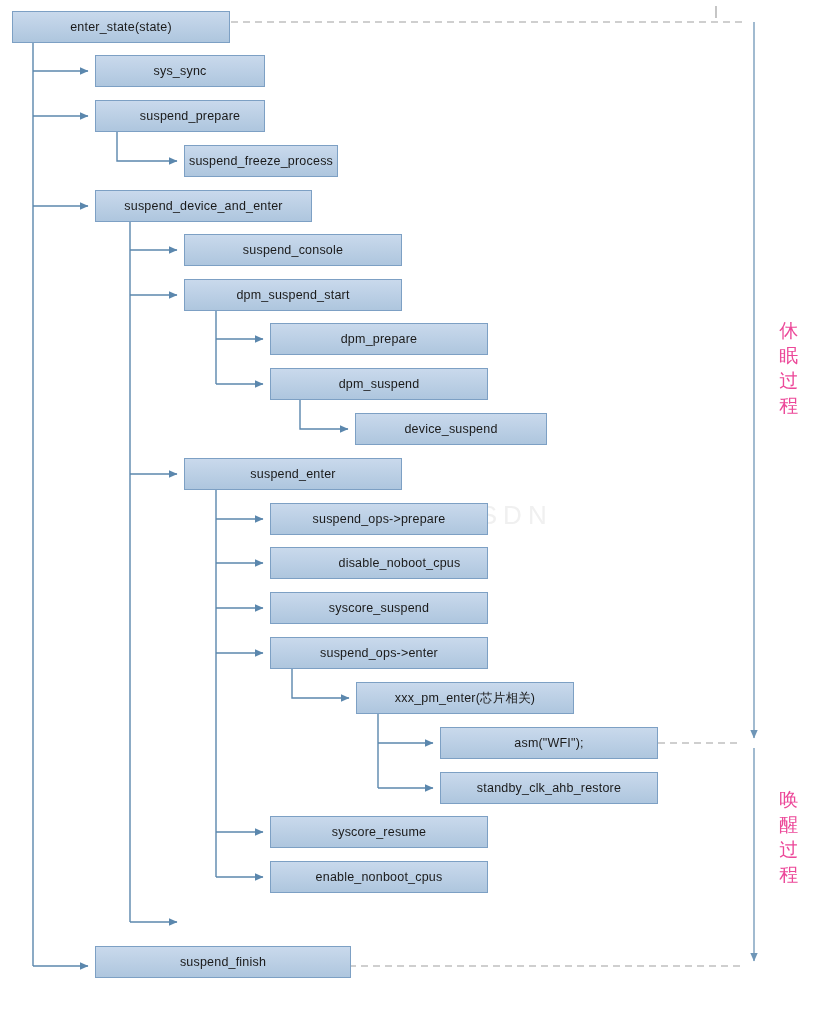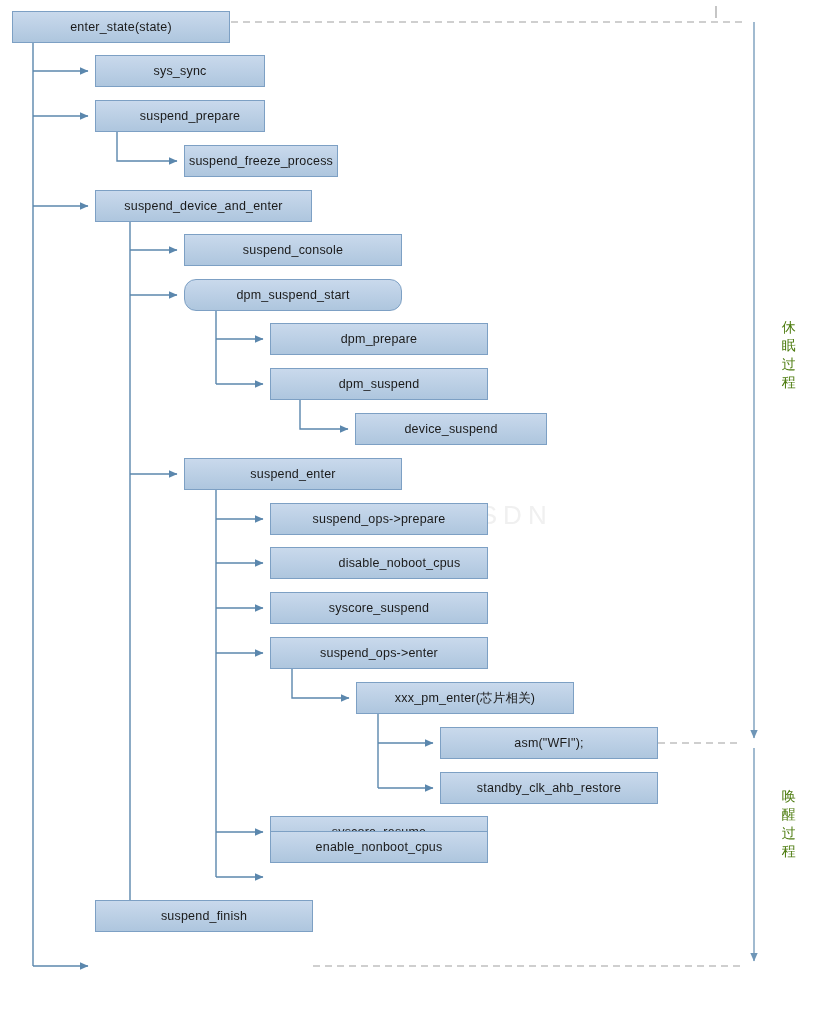--- a/index.html
+++ b/index.html
@@ -34,22 +34,22 @@
     display: flex;
     align-items: center;
     justify-content: center;
     text-align: center;
     letter-spacing: 0.2px;
     white-space: nowrap;
   }
   .side-label {
     position: absolute;
     width: 22px;
-    color: #4d7c0f;
-    font-size: 14px;
+    color: #ec4899;
+    font-size: 19px;
     text-align: center;
     line-height: 1.32;
     letter-spacing: 0.5px;
   }
   .wm {
     position: absolute;
     color: #f0f0f0;
     font-size: 26px;
     letter-spacing: 6px;
     user-select: none;
@@ -121,32 +121,32 @@
       <path d="M716,6 L716,18" stroke="#9f9f9f" stroke-width="1.2"></path>
     </g>
   </svg>
 
   <div class="node" style="left:12px;  top:11px;  width:218px; height:32px;">enter_state(state)</div>
   <div class="node" style="left:95px;  top:55px;  width:170px; height:32px;">sys_sync</div>
   <div class="node" style="left:95px;  top:100px; width:170px; height:32px;padding-left:20px;">suspend_prepare</div>
   <div class="node" style="left:184px; top:145px; width:154px; height:32px;">suspend_freeze_process</div>
   <div class="node" style="left:95px;  top:190px; width:217px; height:32px;">suspend_device_and_enter</div>
   <div class="node" style="left:184px; top:234px; width:218px; height:32px;">suspend_console</div>
-  <div class="node" style="left:184px; top:279px; width:218px; height:32px;border-radius:12px;">dpm_suspend_start</div>
+  <div class="node" style="left:184px; top:279px; width:218px; height:32px;">dpm_suspend_start</div>
   <div class="node" style="left:270px; top:368px; width:218px; height:32px;">dpm_suspend</div>
   <div class="node" style="left:270px; top:323px; width:218px; height:32px;">dpm_prepare</div>
   <div class="node" style="left:355px; top:413px; width:192px; height:32px;">device_suspend</div>
   <div class="node" style="left:184px; top:458px; width:218px; height:32px;">suspend_enter</div>
   <div class="node" style="left:270px; top:503px; width:218px; height:32px;">suspend_ops-&gt;prepare</div>
   <div class="node" style="left:270px; top:547px; width:218px; height:32px;padding-left:41px;">disable_noboot_cpus</div>
   <div class="node" style="left:270px; top:592px; width:218px; height:32px;">syscore_suspend</div>
   <div class="node" style="left:270px; top:637px; width:218px; height:32px;">suspend_ops-&gt;enter</div>
   <div class="node" style="left:356px; top:682px; width:218px; height:32px;">xxx_pm_enter(芯片相关)</div>
   <div class="node" style="left:440px; top:727px; width:218px; height:32px;">asm("WFI");</div>
   <div class="node" style="left:270px; top:816px; width:218px; height:32px;">syscore_resume</div>
   <div class="node" style="left:440px; top:772px; width:218px; height:32px;">standby_clk_ahb_restore</div>
-  <div class="node" style="left:270px; top:831px; width:218px; height:32px;">enable_nonboot_cpus</div>
-  <div class="node" style="left:95px;  top:900px; width:218px; height:32px;">suspend_finish</div>
+  <div class="node" style="left:270px; top:861px; width:218px; height:32px;">enable_nonboot_cpus</div>
+  <div class="node" style="left:95px;  top:946px; width:256px; height:32px;">suspend_finish</div>
 
   <div class="side-label" style="left:778px; top:318px;">休眠过程</div>
   <div class="side-label" style="left:778px; top:787px;">唤醒过程</div>
 
 </div>
 
 </body></html>

